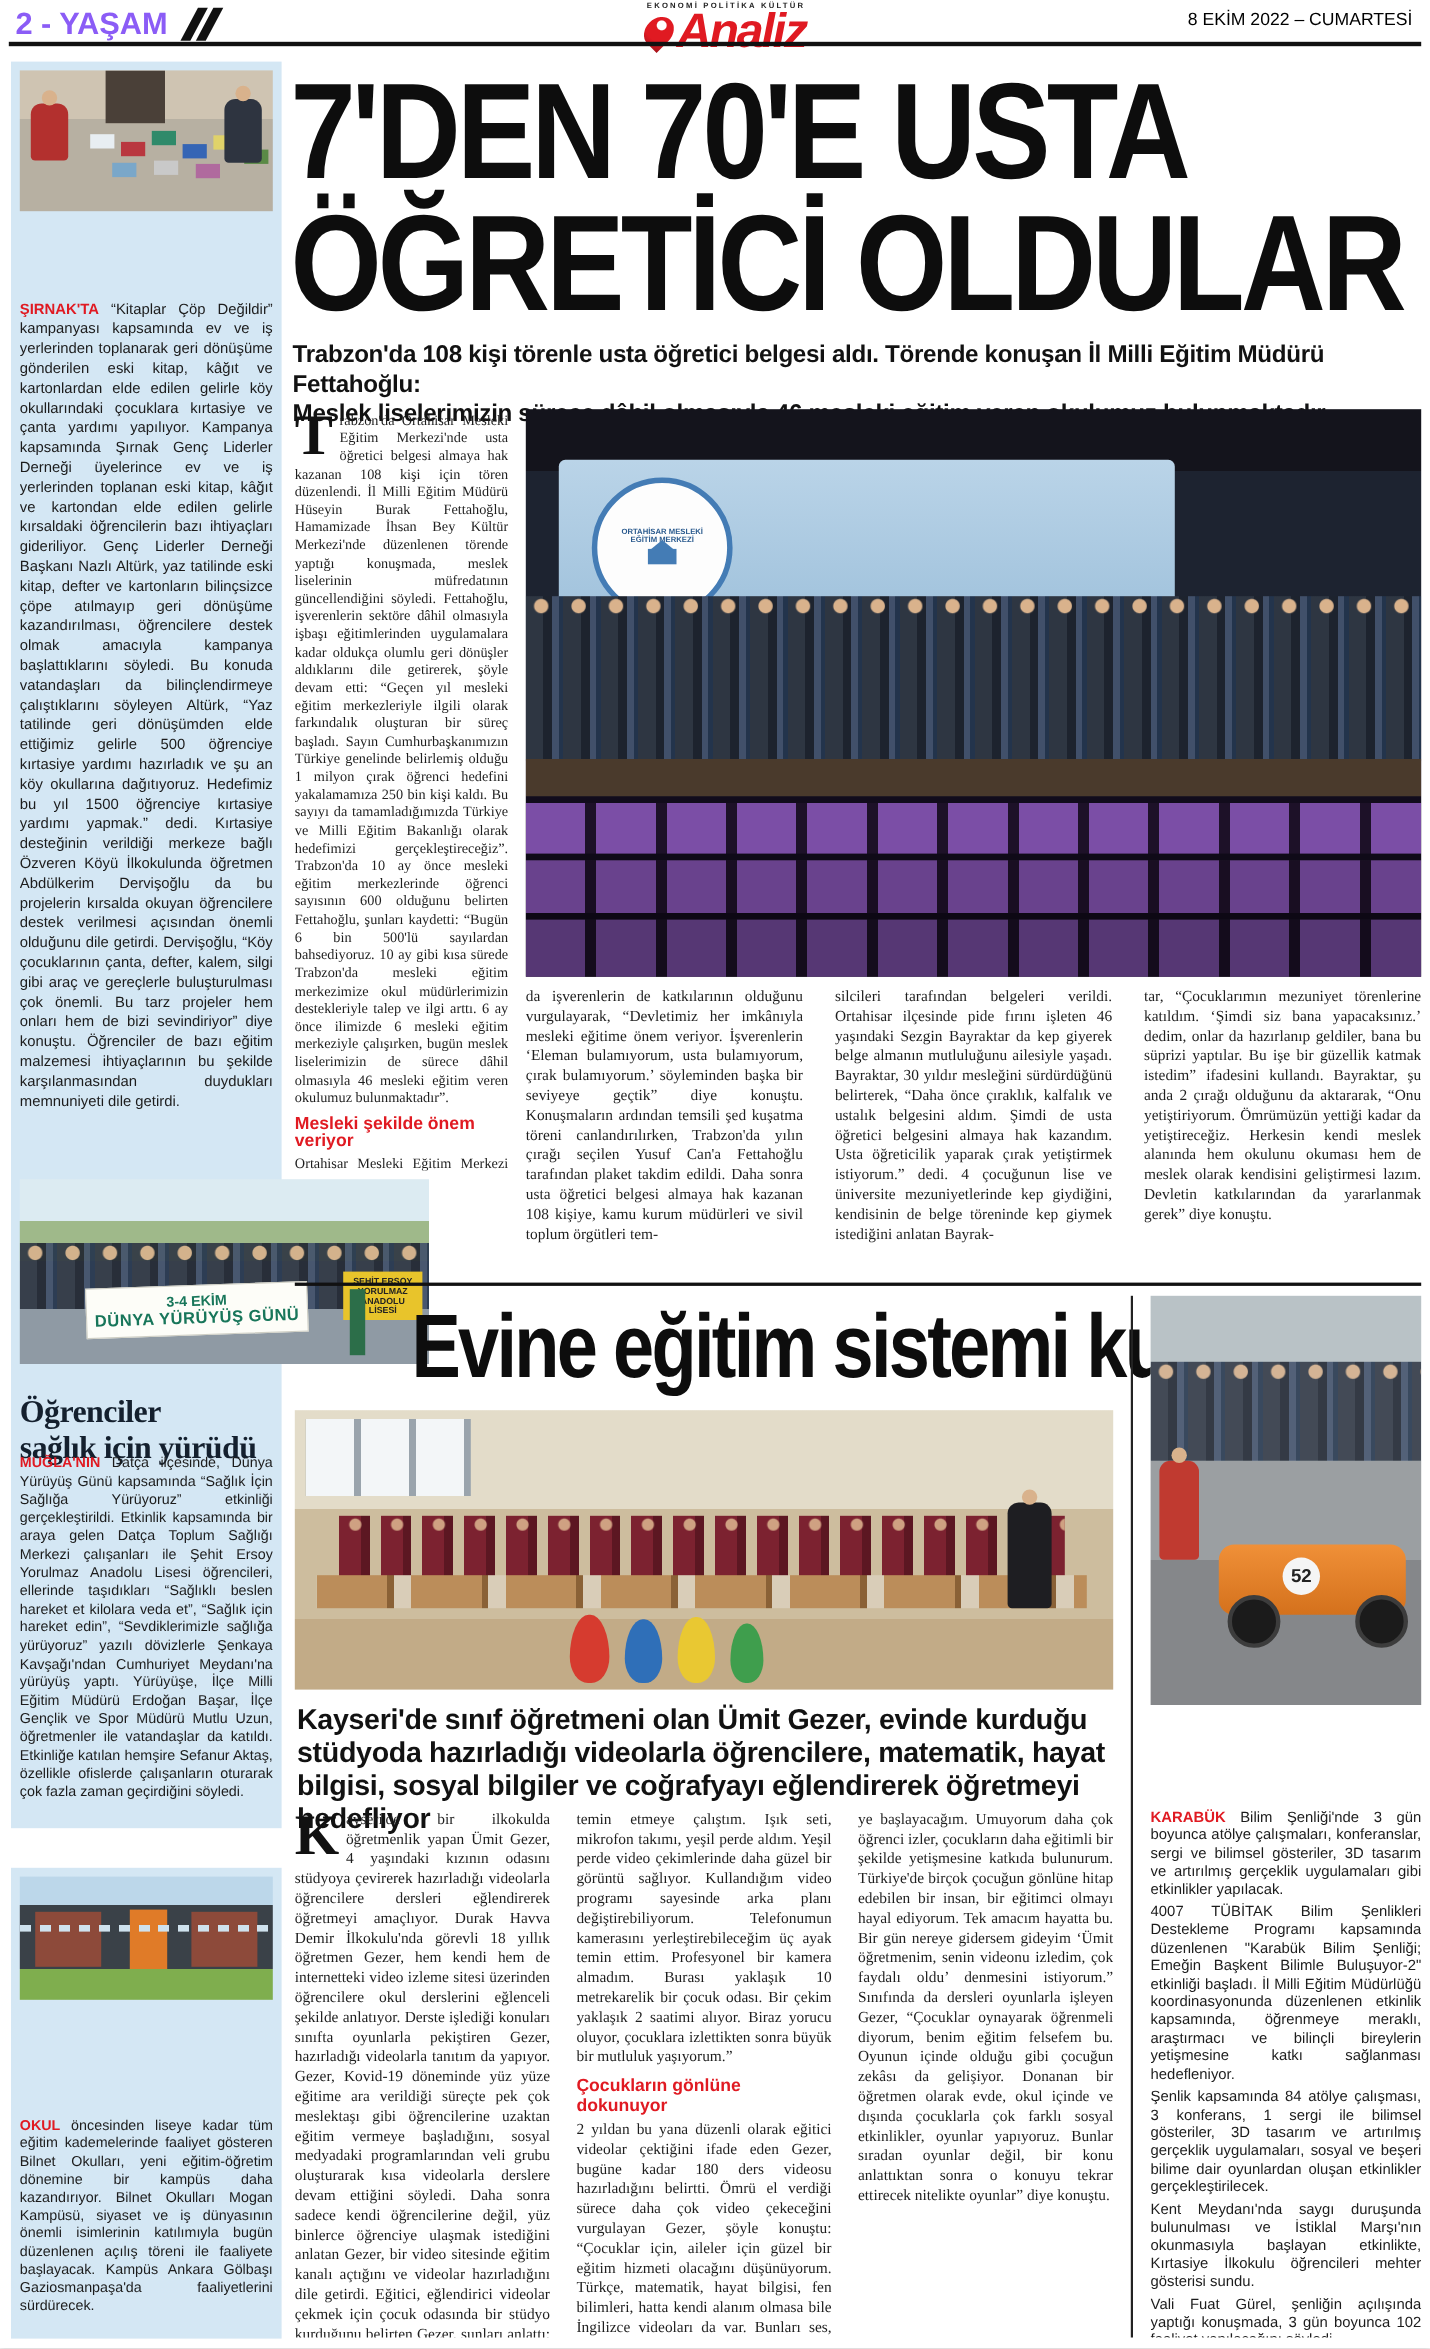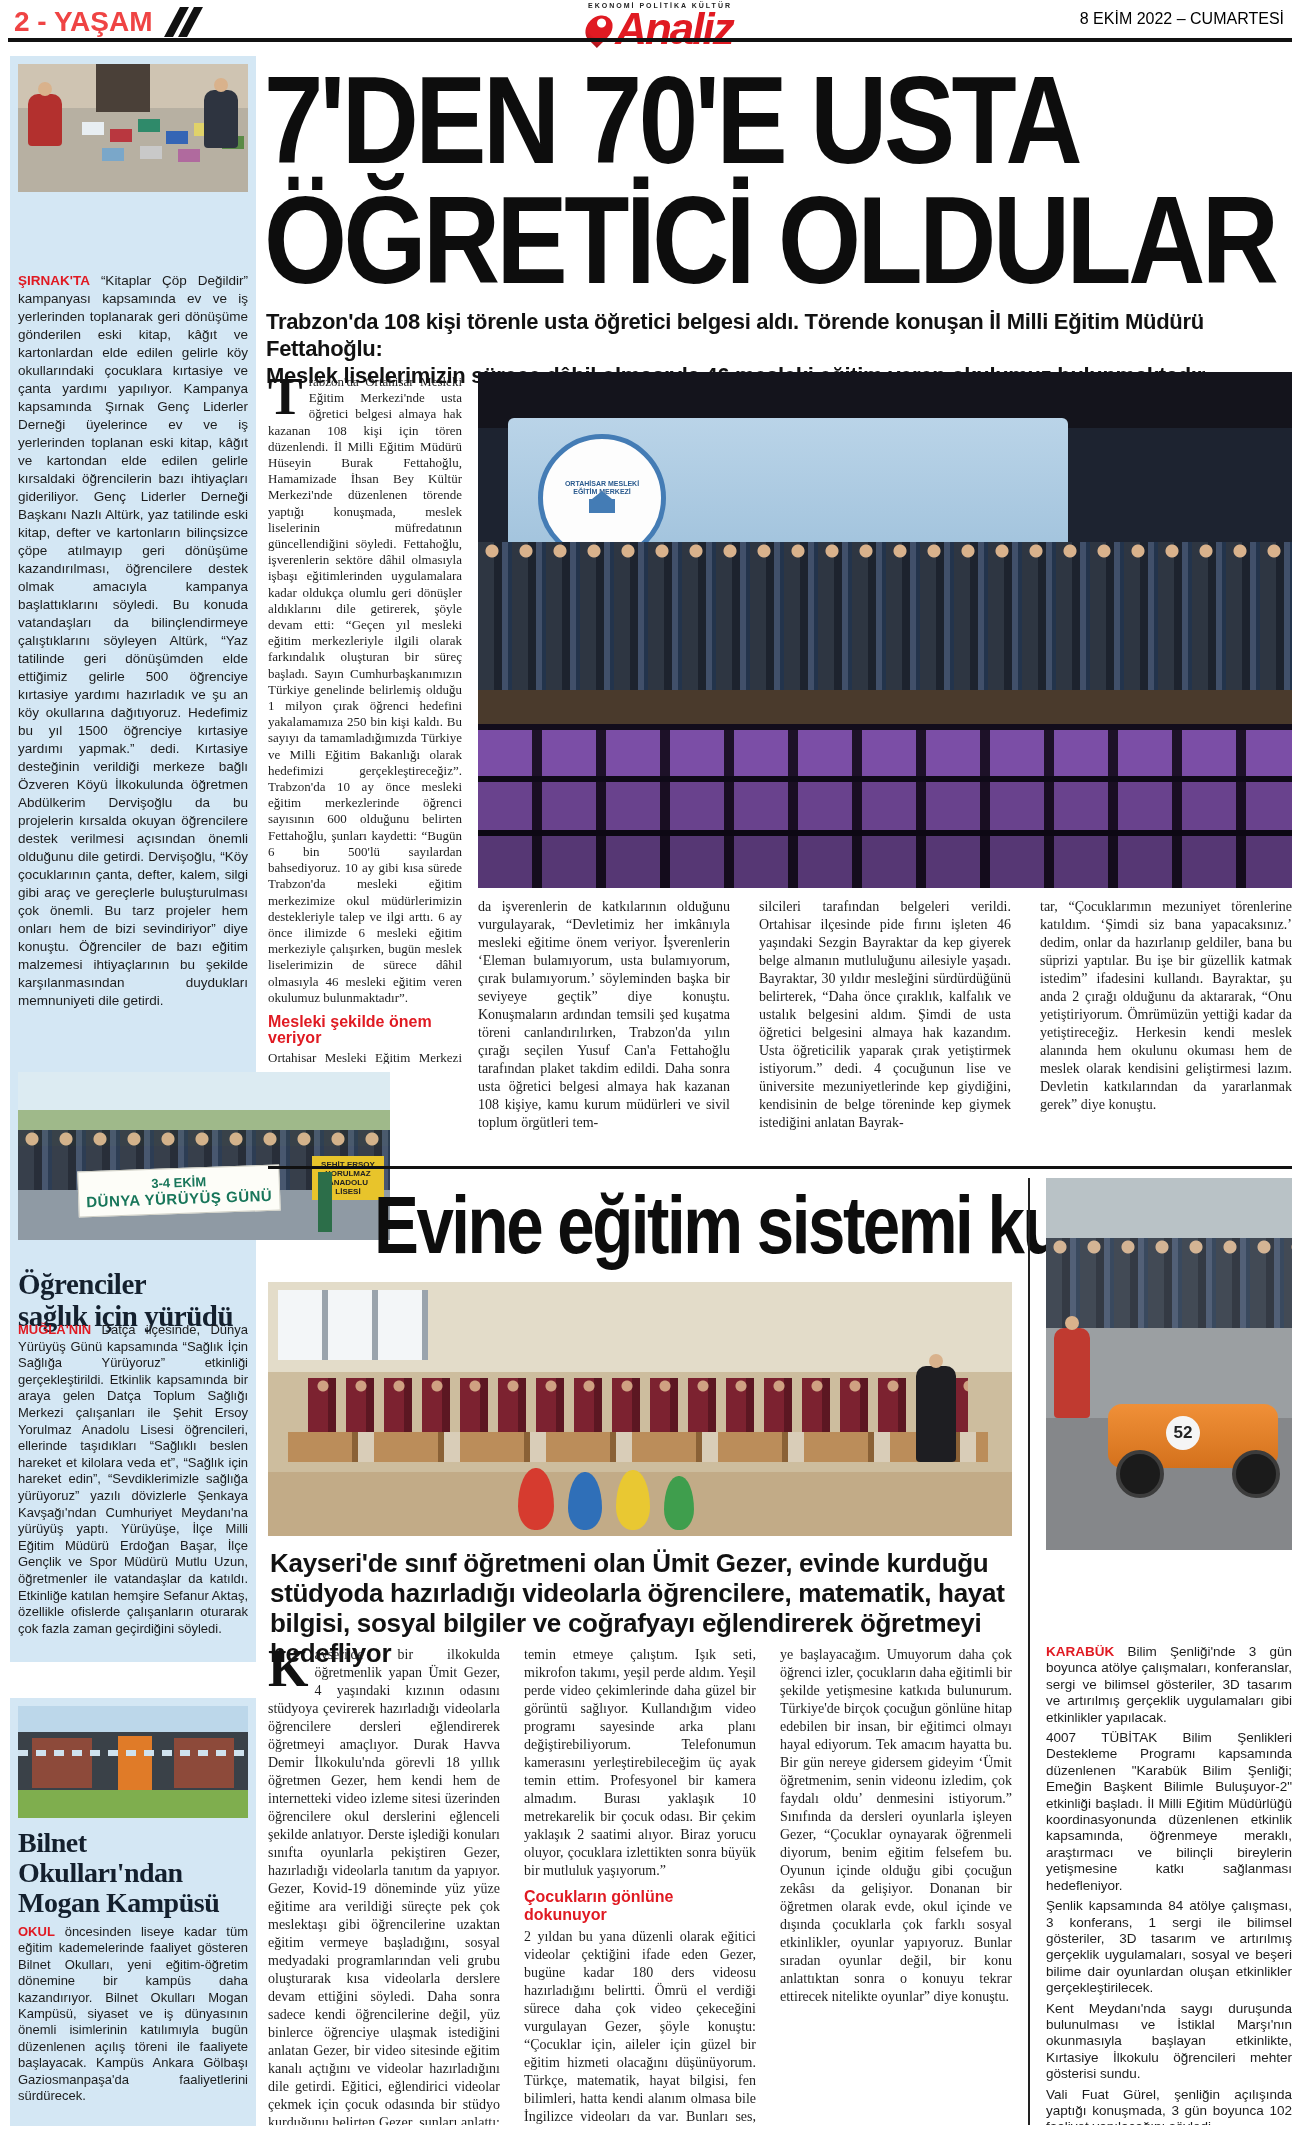--- a/index.html
+++ b/index.html
@@ -2,21 +2,21 @@
 <html><head>
 <meta charset="utf-8">
 <style>
   html,body{margin:0;padding:0;background:#e9e9e9;}
   #page{position:relative;width:1300px;height:2135px;background:#ffffff;
         font-family:"Liberation Sans",sans-serif;overflow:hidden;
         box-shadow:0 0 6px rgba(0,0,0,.4);margin:0 auto;}
   .abs{position:absolute;}
 
   
-  .masthead-section{font-size:28px;font-weight:bold;color:#ef4444;letter-spacing:0;}
+  .masthead-section{font-size:28px;font-weight:bold;color:#8b5cf6;letter-spacing:0;}
   .slash{display:inline-block;width:9px;height:30px;background:#111;transform:skewX(-28deg);margin-left:5px;}
   .logo-title{font-size:44px;font-weight:bold;font-style:italic;color:#e01a22;line-height:.9;letter-spacing:-2px;}
   .logo-tagline{font-size:7px;letter-spacing:2px;color:#222;text-align:center;font-weight:bold;}
   .flame{width:24px;height:30px;background:radial-gradient(circle at 60% 70%,#fff 4px,#e01a22 5px 60%,#a3121a);
          border-radius:0 50% 50% 50%;transform:rotate(-135deg);}
   .head-rule{height:4px;background:#111;}
 
   
   .serifbody{font-family:"Liberation Serif",serif;color:#1e1e1e;text-align:justify;overflow:hidden;}
   .sansbody{font-family:"Liberation Sans",sans-serif;color:#1c1c1c;text-align:justify;overflow:hidden;}
@@ -128,25 +128,20 @@
     <span>Datça ilçesinde, Dünya Yürüyüş Günü kapsamında “Sağlık İçin Sağlığa Yürüyoruz” etkinliği gerçekleştirildi. Etkinlik kapsamında bir araya gelen Datça Toplum Sağlığı Merkezi çalışanları ile Şehit Ersoy Yorulmaz Anadolu Lisesi öğrencileri, ellerinde taşıdıkları “Sağlıklı beslen hareket et kilolara veda et”, “Sağlık için hareket edin”, “Sevdiklerimizle sağlığa yürüyoruz” yazılı dövizlerle Şenkaya Kavşağı'ndan Cumhuriyet Meydanı'na yürüyüş yaptı. Yürüyüşe, İlçe Milli Eğitim Müdürü Erdoğan Başar, İlçe Gençlik ve Spor Müdürü Mutlu Uzun, öğretmenler ile vatandaşlar da katıldı. Etkinliğe katılan hemşire Sefanur Aktaş, özellikle ofislerde çalışanların oturarak çok fazla zaman geçirdiğini söyledi.</span>
   </div>
 
   <div class="ph" style="left:18px;top:1706px;width:230px;height:112px;background:linear-gradient(#bcd7ea 0 26px,#3a4148 26px 84px,#7fae4e 84px);">
     <div class="abs" style="left:14px;top:32px;width:60px;height:50px;background:#8d4a3a;"></div>
     <div class="abs" style="left:156px;top:32px;width:60px;height:50px;background:#8d4a3a;"></div>
     <div class="abs" style="left:100px;top:30px;width:34px;height:54px;background:#e07b28;"></div>
     <div class="abs" style="left:0;top:44px;width:230px;height:6px;background:repeating-linear-gradient(90deg,#cfe2ee 0 10px,rgba(0,0,0,0) 10px 18px);"></div>
   </div>
 
-  <div class="abs side-title" style="left:18px;top:1828px;width:230px;font-size:28px;line-height:30px;">
-    <div>Bilnet</div>
-    <div>Okulları'ndan</div>
-    <div>Mogan Kampüsü</div>
-  </div>
   <div class="abs sansbody" style="left:18px;top:1924px;width:230px;height:196px;font-size:13px;line-height:16.4px;">
     <span class="lead">OKUL</span>
     <span>öncesinden liseye kadar tüm eğitim kademelerinde faaliyet gösteren Bilnet Okulları, yeni eğitim-öğretim dönemine bir kampüs daha kazandırıyor. Bilnet Okulları Mogan Kampüsü, siyaset ve iş dünyasının önemli isimlerinin katılımıyla bugün düzenlenen açılış töreni ile faaliyete başlayacak. Kampüs Ankara Gölbaşı Gaziosmanpaşa'da faaliyetlerini sürdürecek.</span>
   </div>
 
   <div class="abs mega" style="left:264px;top:58px;font-size:124px;transform:scaleX(0.86);">7'DEN 70'E USTA</div>
   <div class="abs mega" style="left:264px;top:178px;font-size:124px;transform:scaleX(0.86);">ÖĞRETİCİ OLDULAR</div>
 
   <div class="abs standfirst" style="left:266px;top:308px;width:1026px;">
     <div>Trabzon'da 108 kişi törenle usta öğretici belgesi aldı. Törende konuşan İl Milli Eğitim Müdürü Fettahoğlu:</div>

